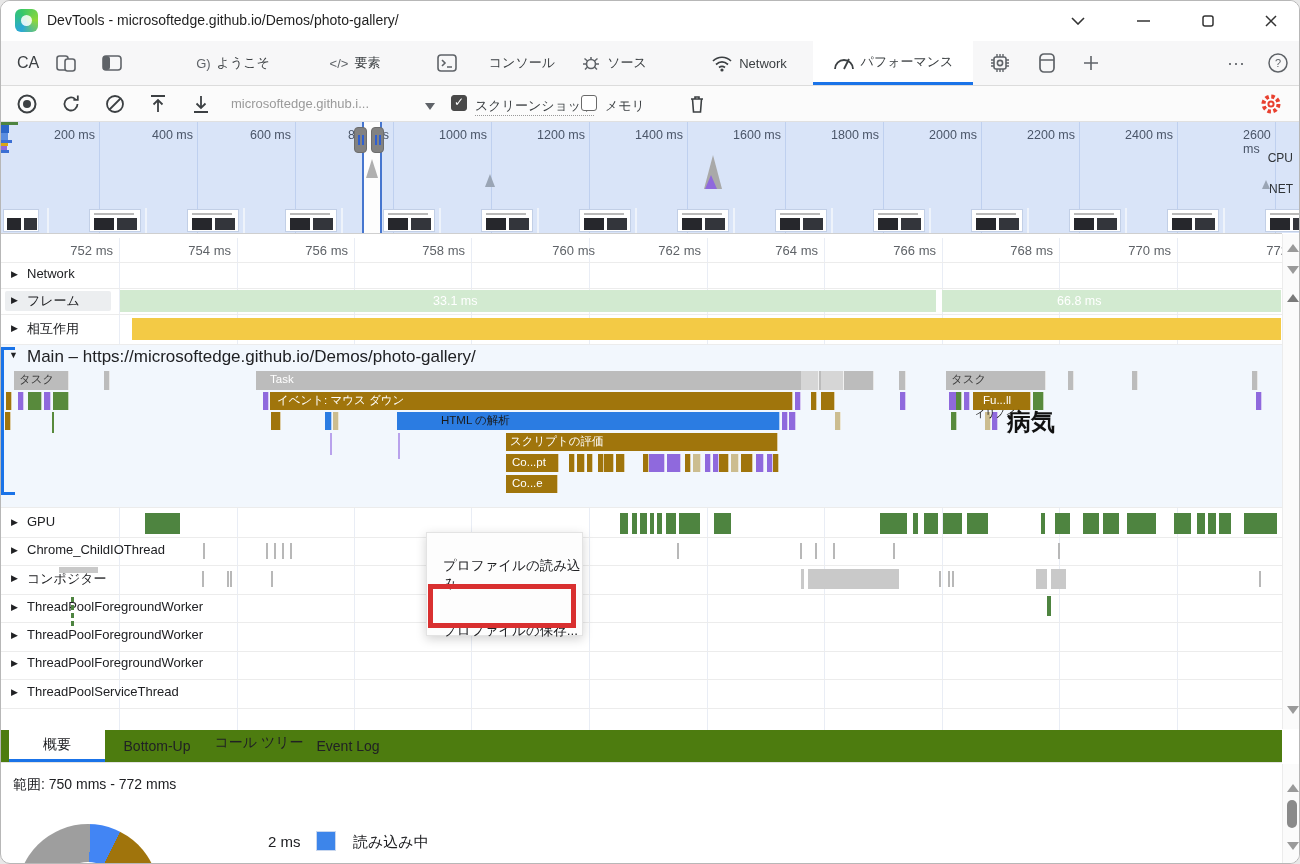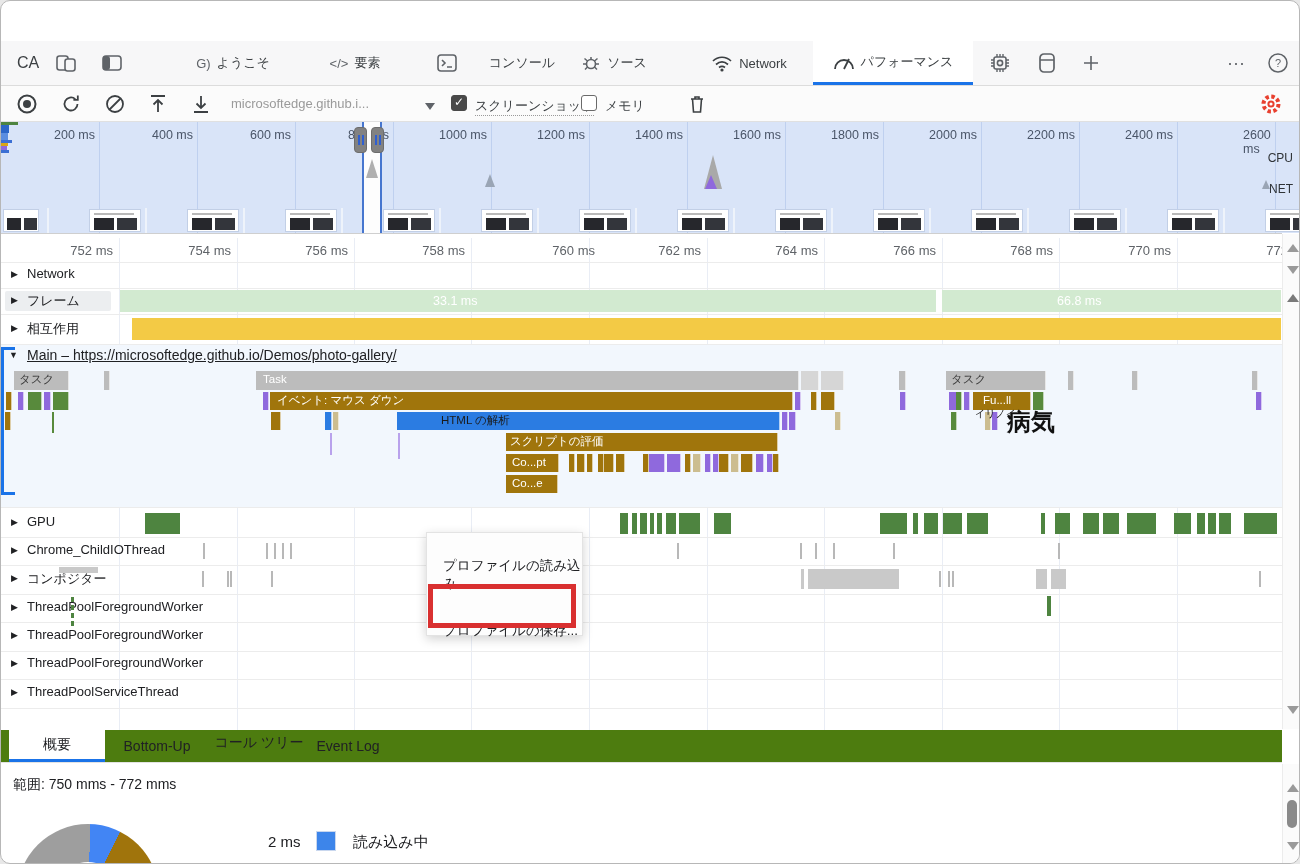--- a/index.html
+++ b/index.html
@@ -74,20 +74,44 @@
   .legend-val{position:absolute;left:267px;top:832px;font-size:15px;color:#202124;}
   .legend-sq{position:absolute;left:315px;top:830px;width:20px;height:20px;background:#3d85ea;border:1px solid #c9d7ee;box-sizing:border-box;}
   .legend-lab{position:absolute;left:352px;top:832px;font-size:15px;color:#202124;}
   svg{display:block;}
 </style>
 </head>
 <body>
 
 <div class="window">
 
+  <div class="titlebar">
+    <div class="logo"></div>
+    <div class="title">DevTools - microsoftedge.github.io/Demos/photo-gallery/</div>
+    <div class="capbtn" style="left:1062px">
+      <svg width="14" height="8" viewBox="0 0 14 8">
+          <path d="M1 1 L7 7 L13 1" fill="none" stroke="#333" stroke-width="1.6"></path>
+        </svg>
+    </div>
+    <div class="capbtn" style="left:1127px">
+      <svg width="13" height="2" viewBox="0 0 13 2">
+          <line x1="0" y1="1" x2="13" y2="1" stroke="#333" stroke-width="1.6"></line>
+        </svg>
+    </div>
+    <div class="capbtn" style="left:1192px">
+      <svg width="12" height="12" viewBox="0 0 12 12">
+          <rect x="1" y="1" width="10" height="10" rx="2" fill="none" stroke="#333" stroke-width="1.5"></rect>
+        </svg>
+    </div>
+    <div class="capbtn" style="left:1255px">
+      <svg width="12" height="12" viewBox="0 0 12 12">
+          <path d="M1 1 L11 11 M11 1 L1 11" stroke="#333" stroke-width="1.5"></path>
+        </svg>
+    </div>
+  </div>
 
   <div class="tabbar" id="tabbar">
     <div class="tb-item" style="left:8px;font-size:16px;">CA</div>
     <div class="tb-item" style="left:46px">
       <svg width="22" height="20" viewBox="0 0 22 20">
           <rect x="2" y="3" width="11" height="14" rx="2.5" fill="none" stroke="#5f6368" stroke-width="1.6"></rect>
           <rect x="10" y="6" width="10" height="12" rx="2.5" fill="#f7f7f8" stroke="#5f6368" stroke-width="1.6"></rect>
         </svg>
     </div>
     <div class="tb-item" style="left:92px">
@@ -403,41 +427,41 @@
       <div class="band-label" style="left: 1056px; top: 60px;">66.8 ms</div>
       <div class="band" style="left: 131px; top: 84px; width: 1149px; height: 22px; background: rgb(243, 202, 69);"></div>
       <div class="chip-bg" style="left: 4px; top: 57px; width: 106px; height: 20px;"></div>
       <div class="arrow" style="left: 10px; top: 35px;">▶</div>
       <div class="trklabel" style="left: 26px; top: 32px;">Network</div>
       <div class="arrow" style="left: 10px; top: 61px;">▶</div>
       <div class="trklabel" style="left: 26px; top: 58px;">フレーム</div>
       <div class="arrow" style="left: 10px; top: 89px;">▶</div>
       <div class="trklabel" style="left: 26px; top: 86px;">相互作用</div>
       <div class="arrow" style="left: 8px; top: 116px;">▼</div>
-      <div class="trklabel" style="left: 26px; top: 113px; font-size: 14px; text-decoration: underline;">Main – https://microsoftedge.github.io/Demos/photo-gallery/</div>
+      <div class="trklabel" style="left: 26px; top: 113px; font-size: 17px;">Main – https://microsoftedge.github.io/Demos/photo-gallery/</div>
       <div class="arrow" style="left: 10px; top: 283px;">▶</div>
       <div class="trklabel" style="left: 26px; top: 280px;">GPU</div>
       <div class="arrow" style="left: 10px; top: 311px;">▶</div>
       <div class="trklabel" style="left: 26px; top: 308px;">Chrome_ChildIOThread</div>
       <div class="arrow" style="left: 10px; top: 339px;">▶</div>
       <div class="trklabel" style="left: 26px; top: 336px;">コンポジター</div>
       <div class="arrow" style="left: 10px; top: 368px;">▶</div>
       <div class="trklabel" style="left: 26px; top: 365px;">ThreadPoolForegroundWorker</div>
       <div class="arrow" style="left: 10px; top: 396px;">▶</div>
       <div class="trklabel" style="left: 26px; top: 393px;">ThreadPoolForegroundWorker</div>
       <div class="arrow" style="left: 10px; top: 424px;">▶</div>
       <div class="trklabel" style="left: 26px; top: 421px;">ThreadPoolForegroundWorker</div>
       <div class="arrow" style="left: 10px; top: 453px;">▶</div>
       <div class="trklabel" style="left: 26px; top: 450px;">ThreadPoolServiceThread</div>
       <div class="bracket" style="left: 0px; top: 113px; width: 3px; height: 148px;"></div>
       <div class="bracket" style="left: 0px; top: 113px; width: 14px; height: 3px;"></div>
       <div class="bracket" style="left: 0px; top: 258px; width: 14px; height: 3px;"></div>
       <div class="fbar" style="left: 13px; top: 137px; width: 55px; height: 19px; background: rgb(188, 188, 188); color: rgb(58, 58, 58); padding-left: 5px;">タスク</div>
       <div class="fbar" style="left: 103px; top: 137px; width: 3px; height: 19px; background: rgb(188, 188, 188); color: rgb(255, 255, 255); padding-left: 5px;"></div>
-      <div class="fbar" style="left: 255px; top: 137px; width: 543px; height: 19px; background: rgb(188, 188, 188); color: rgb(255, 255, 255); padding-left: 7px;">Task</div>
+      <div class="fbar" style="left: 255px; top: 137px; width: 618px; height: 19px; background: rgb(188, 188, 188); color: rgb(255, 255, 255); padding-left: 14px;">Task</div>
       <div class="fbar" style="left: 800px; top: 137px; width: 18px; height: 19px; background: rgb(214, 214, 214); color: rgb(255, 255, 255); padding-left: 5px;"></div>
       <div class="fbar" style="left: 820px; top: 137px; width: 23px; height: 19px; background: rgb(214, 214, 214); color: rgb(255, 255, 255); padding-left: 5px;"></div>
       <div class="fbar" style="left: 898px; top: 137px; width: 7px; height: 19px; background: rgb(188, 188, 188); color: rgb(255, 255, 255); padding-left: 5px;"></div>
       <div class="fbar" style="left: 945px; top: 137px; width: 100px; height: 19px; background: rgb(188, 188, 188); color: rgb(58, 58, 58); padding-left: 5px;">タスク</div>
       <div class="fbar" style="left: 1067px; top: 137px; width: 4px; height: 19px; background: rgb(188, 188, 188); color: rgb(255, 255, 255); padding-left: 5px;"></div>
       <div class="fbar" style="left: 1131px; top: 137px; width: 3px; height: 19px; background: rgb(188, 188, 188); color: rgb(255, 255, 255); padding-left: 5px;"></div>
       <div class="fbar" style="left: 1251px; top: 137px; width: 5px; height: 19px; background: rgb(188, 188, 188); color: rgb(255, 255, 255); padding-left: 5px;"></div>
       <div class="fbar" style="left: 5px; top: 158px; width: 5px; height: 18px; background: rgb(160, 117, 12); color: rgb(255, 255, 255); padding-left: 5px;"></div>
       <div class="fbar" style="left: 17px; top: 158px; width: 6px; height: 18px; background: rgb(143, 105, 221); color: rgb(255, 255, 255); padding-left: 5px;"></div>
       <div class="fbar" style="left: 27px; top: 158px; width: 14px; height: 18px; background: rgb(88, 138, 60); color: rgb(255, 255, 255); padding-left: 5px;"></div>

